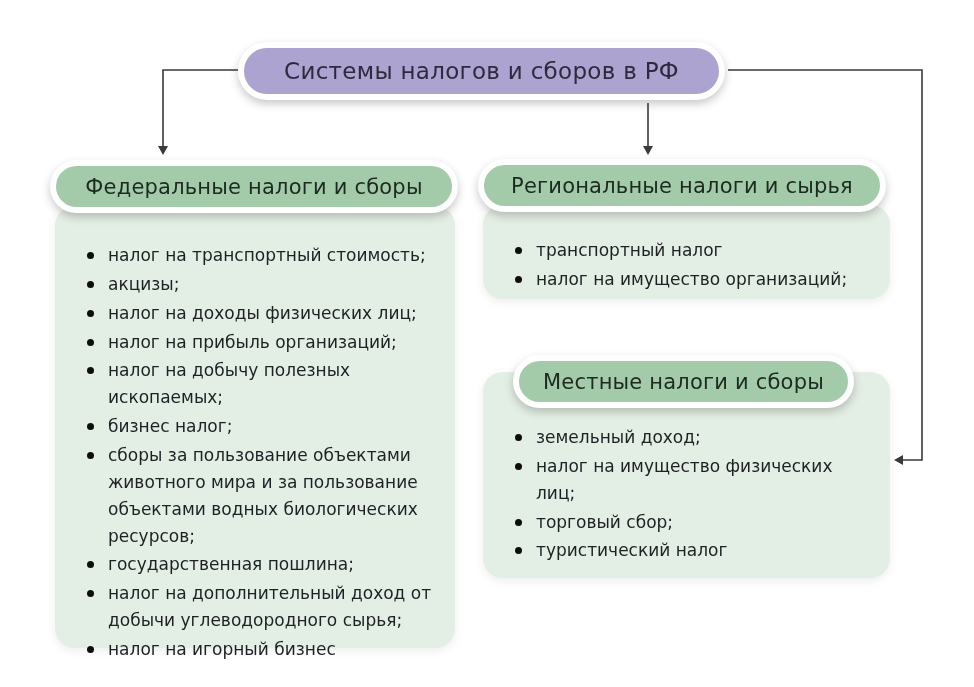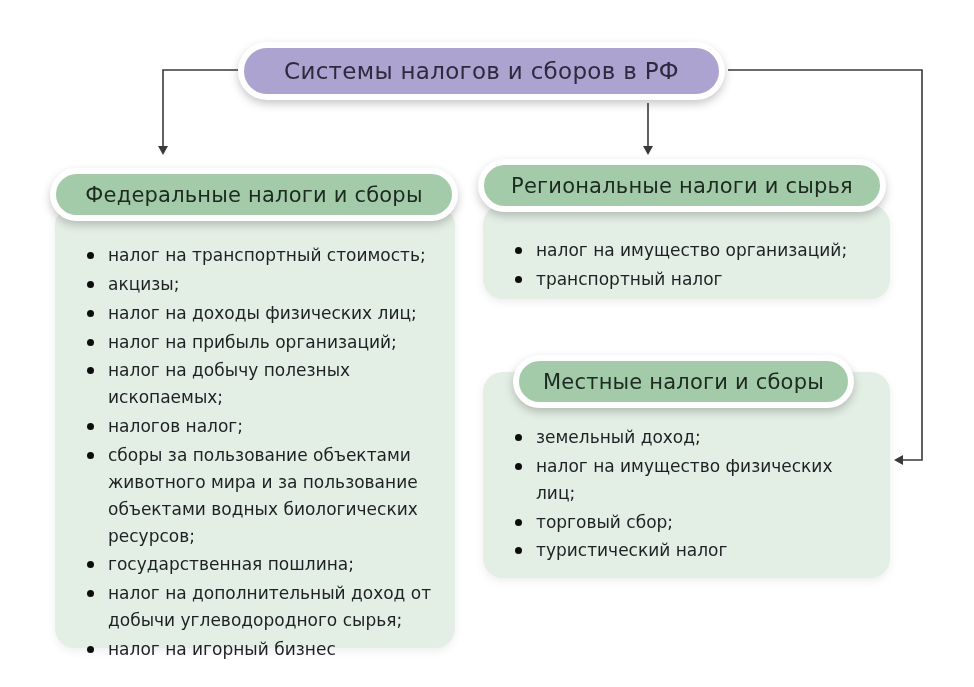--- a/index.html
+++ b/index.html
@@ -36,21 +36,21 @@
     border-radius:30px;
     color:var(--title-text);
     font-size:23px;font-weight:500;letter-spacing:0.3px;
   }
   .header-pill{
     background:var(--green-header);
     border-radius:27px;
     color:var(--header-text);
     font-size:21px;font-weight:500;letter-spacing:0.2px;
   }
-  .header-federal{left:50px;top:168px;width:408px;height:53px;}
+  .header-federal{left:50px;top:160px;width:408px;height:53px;}
   .header-regional{left:478px;top:159px;width:408px;height:53px;}
   .header-local{left:513px;top:355px;width:341px;height:53px;}
 
   .card{
     position:absolute;
     background:var(--green-body);
     border-radius:20px;
     box-shadow:0 3px 8px rgba(80,90,80,0.10);
     z-index:1;
   }
@@ -93,35 +93,35 @@
     <span>Системы налогов и сборов в РФ</span>
   </div>
 
   <div class="card card-federal">
     <ul>
         <li>налог на транспортный стоимость;</li>
         <li>акцизы;</li>
         <li>налог на доходы физических лиц;</li>
         <li>налог на прибыль организаций;</li>
         <li>налог на добычу полезных ископаемых;</li>
-        <li>налогов налог;</li>
+        <li>бизнес налог;</li>
         <li>сборы за пользование объектами животного мира и за пользование объектами водных биологических ресурсов;</li>
         <li>государственная пошлина;</li>
         <li>налог на дополнительный доход от добычи углеводородного сырья;</li>
         <li>налог на игорный бизнес</li>
       </ul>
   </div>
   <div class="pill header-pill header-federal">
     <span>Федеральные налоги и сборы</span>
   </div>
 
   <div class="card card-regional">
     <ul>
+        <li>транспортный налог</li>
         <li>налог на имущество организаций;</li>
-        <li>транспортный налог</li>
       </ul>
   </div>
   <div class="pill header-pill header-regional">
     <span>Региональные налоги и сырья</span>
   </div>
 
   <div class="card card-local">
     <ul>
         <li>земельный доход;</li>
         <li>налог на имущество физических лиц;</li>

